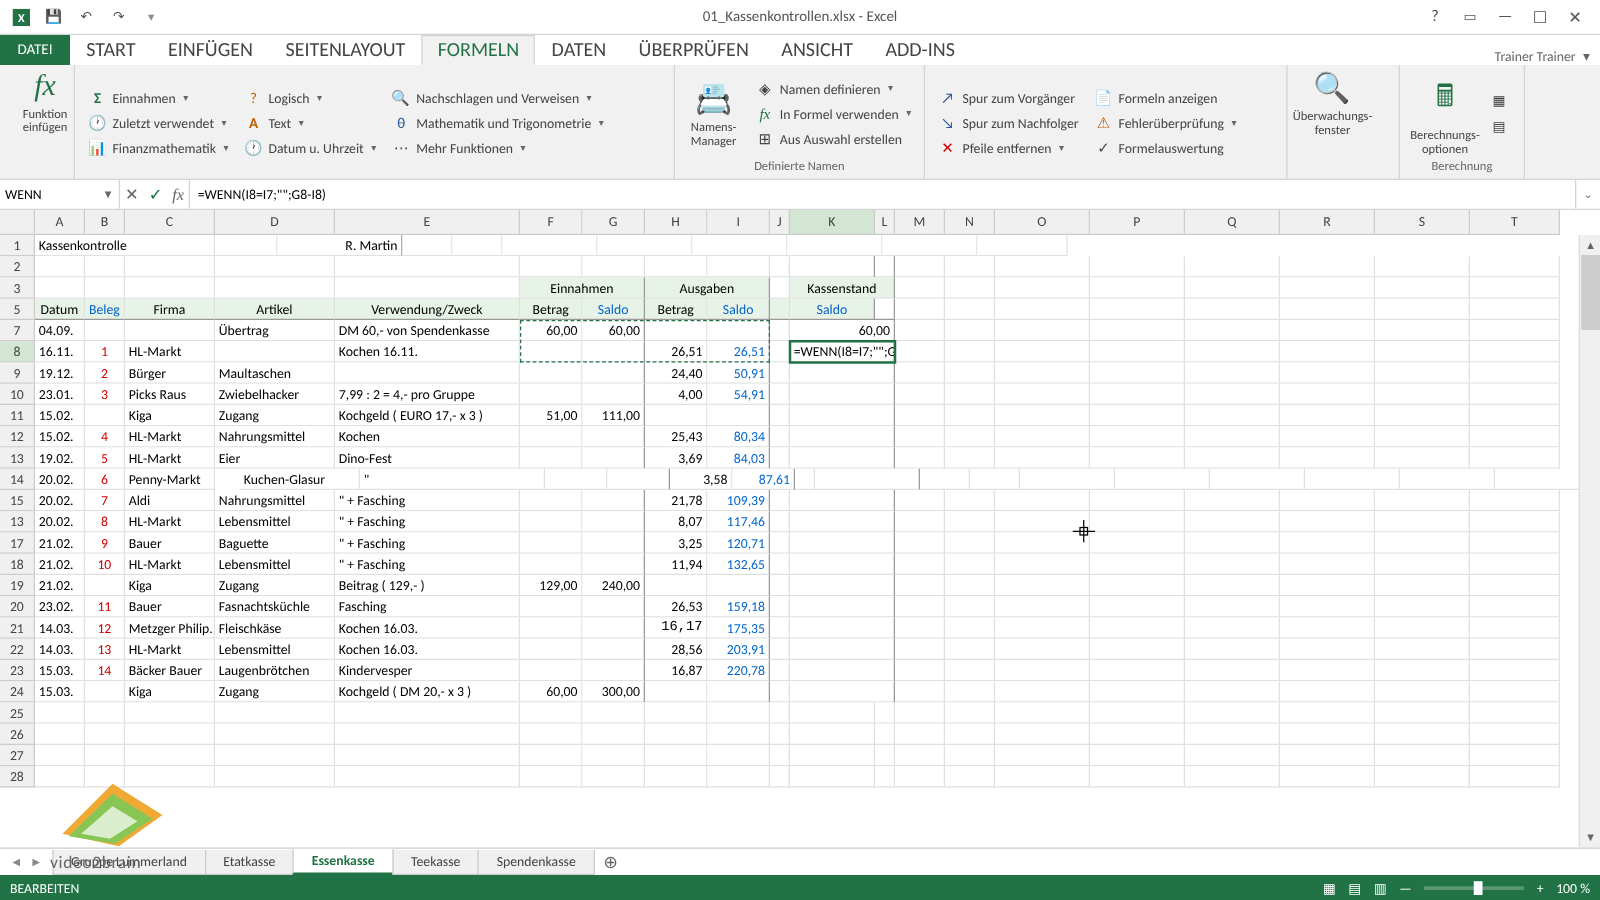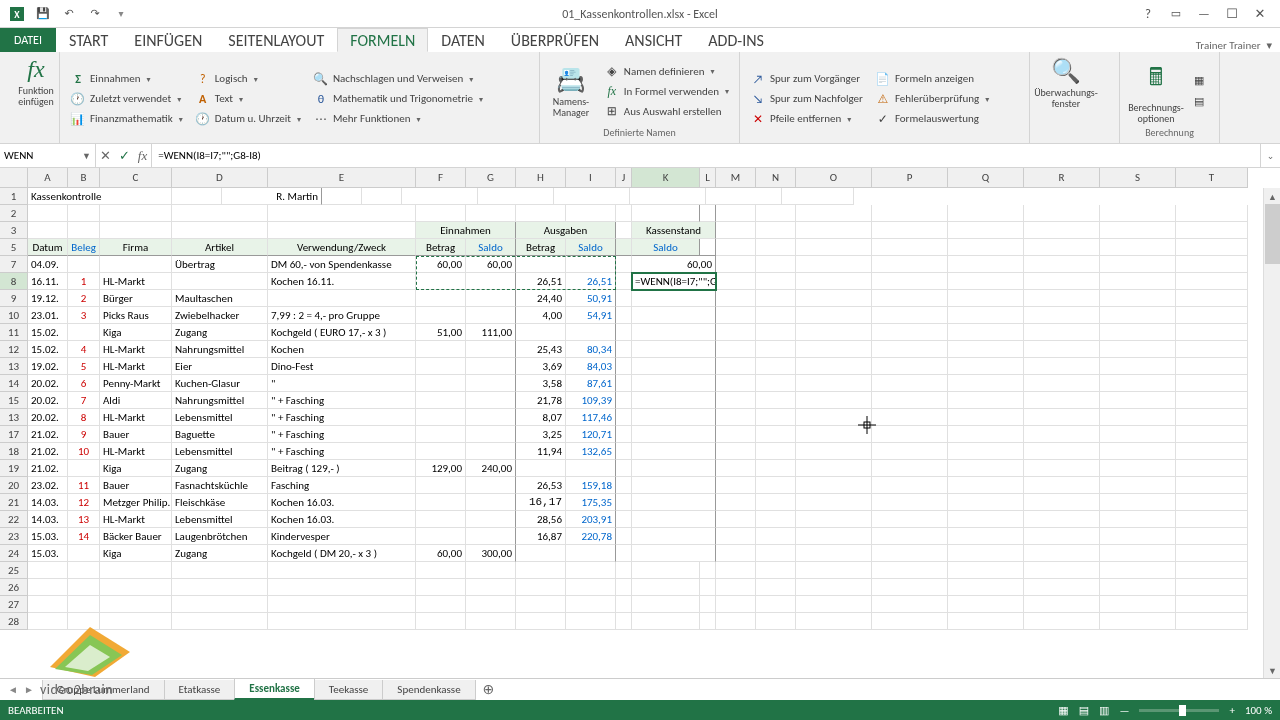--- a/index.html
+++ b/index.html
@@ -562,21 +562,21 @@
         <div class="cell" style="width: 76px;"></div>
         <div class="cell" style="width: 76px;"></div>
         <div class="cell" style="width: 76px;"></div>
         <div class="cell" style="width: 76px;"></div>
         <div class="cell" style="width: 72px;"></div>
       </div>
       <div class="row">
         <div class="cell " style="width: 40px;">20.02.</div>
         <div class="cell center red" style="width: 32px;">6</div>
         <div class="cell " style="width: 72px;">Penny-Markt</div>
-        <div class="cell " style="width: 96px;">Kuchen-Glasur</div>
+        <div class="cell " style="width: 96px; margin-left: 20px;">Kuchen-Glasur</div>
         <div class="cell " style="width: 148px;">"</div>
         <div class="cell right" style="width: 50px;"></div>
         <div class="cell right br" style="width: 50px;"></div>
         <div class="cell right" style="width: 50px;">3,58</div>
         <div class="cell right blue br" style="width: 50px;">87,61</div>
         <div class="cell " style="width: 16px;"></div>
         <div class="cell right br" style="width: 84px;"></div>
         <div class="cell" style="width: 40px;"></div>
         <div class="cell" style="width: 40px;"></div>
         <div class="cell" style="width: 76px;"></div>

